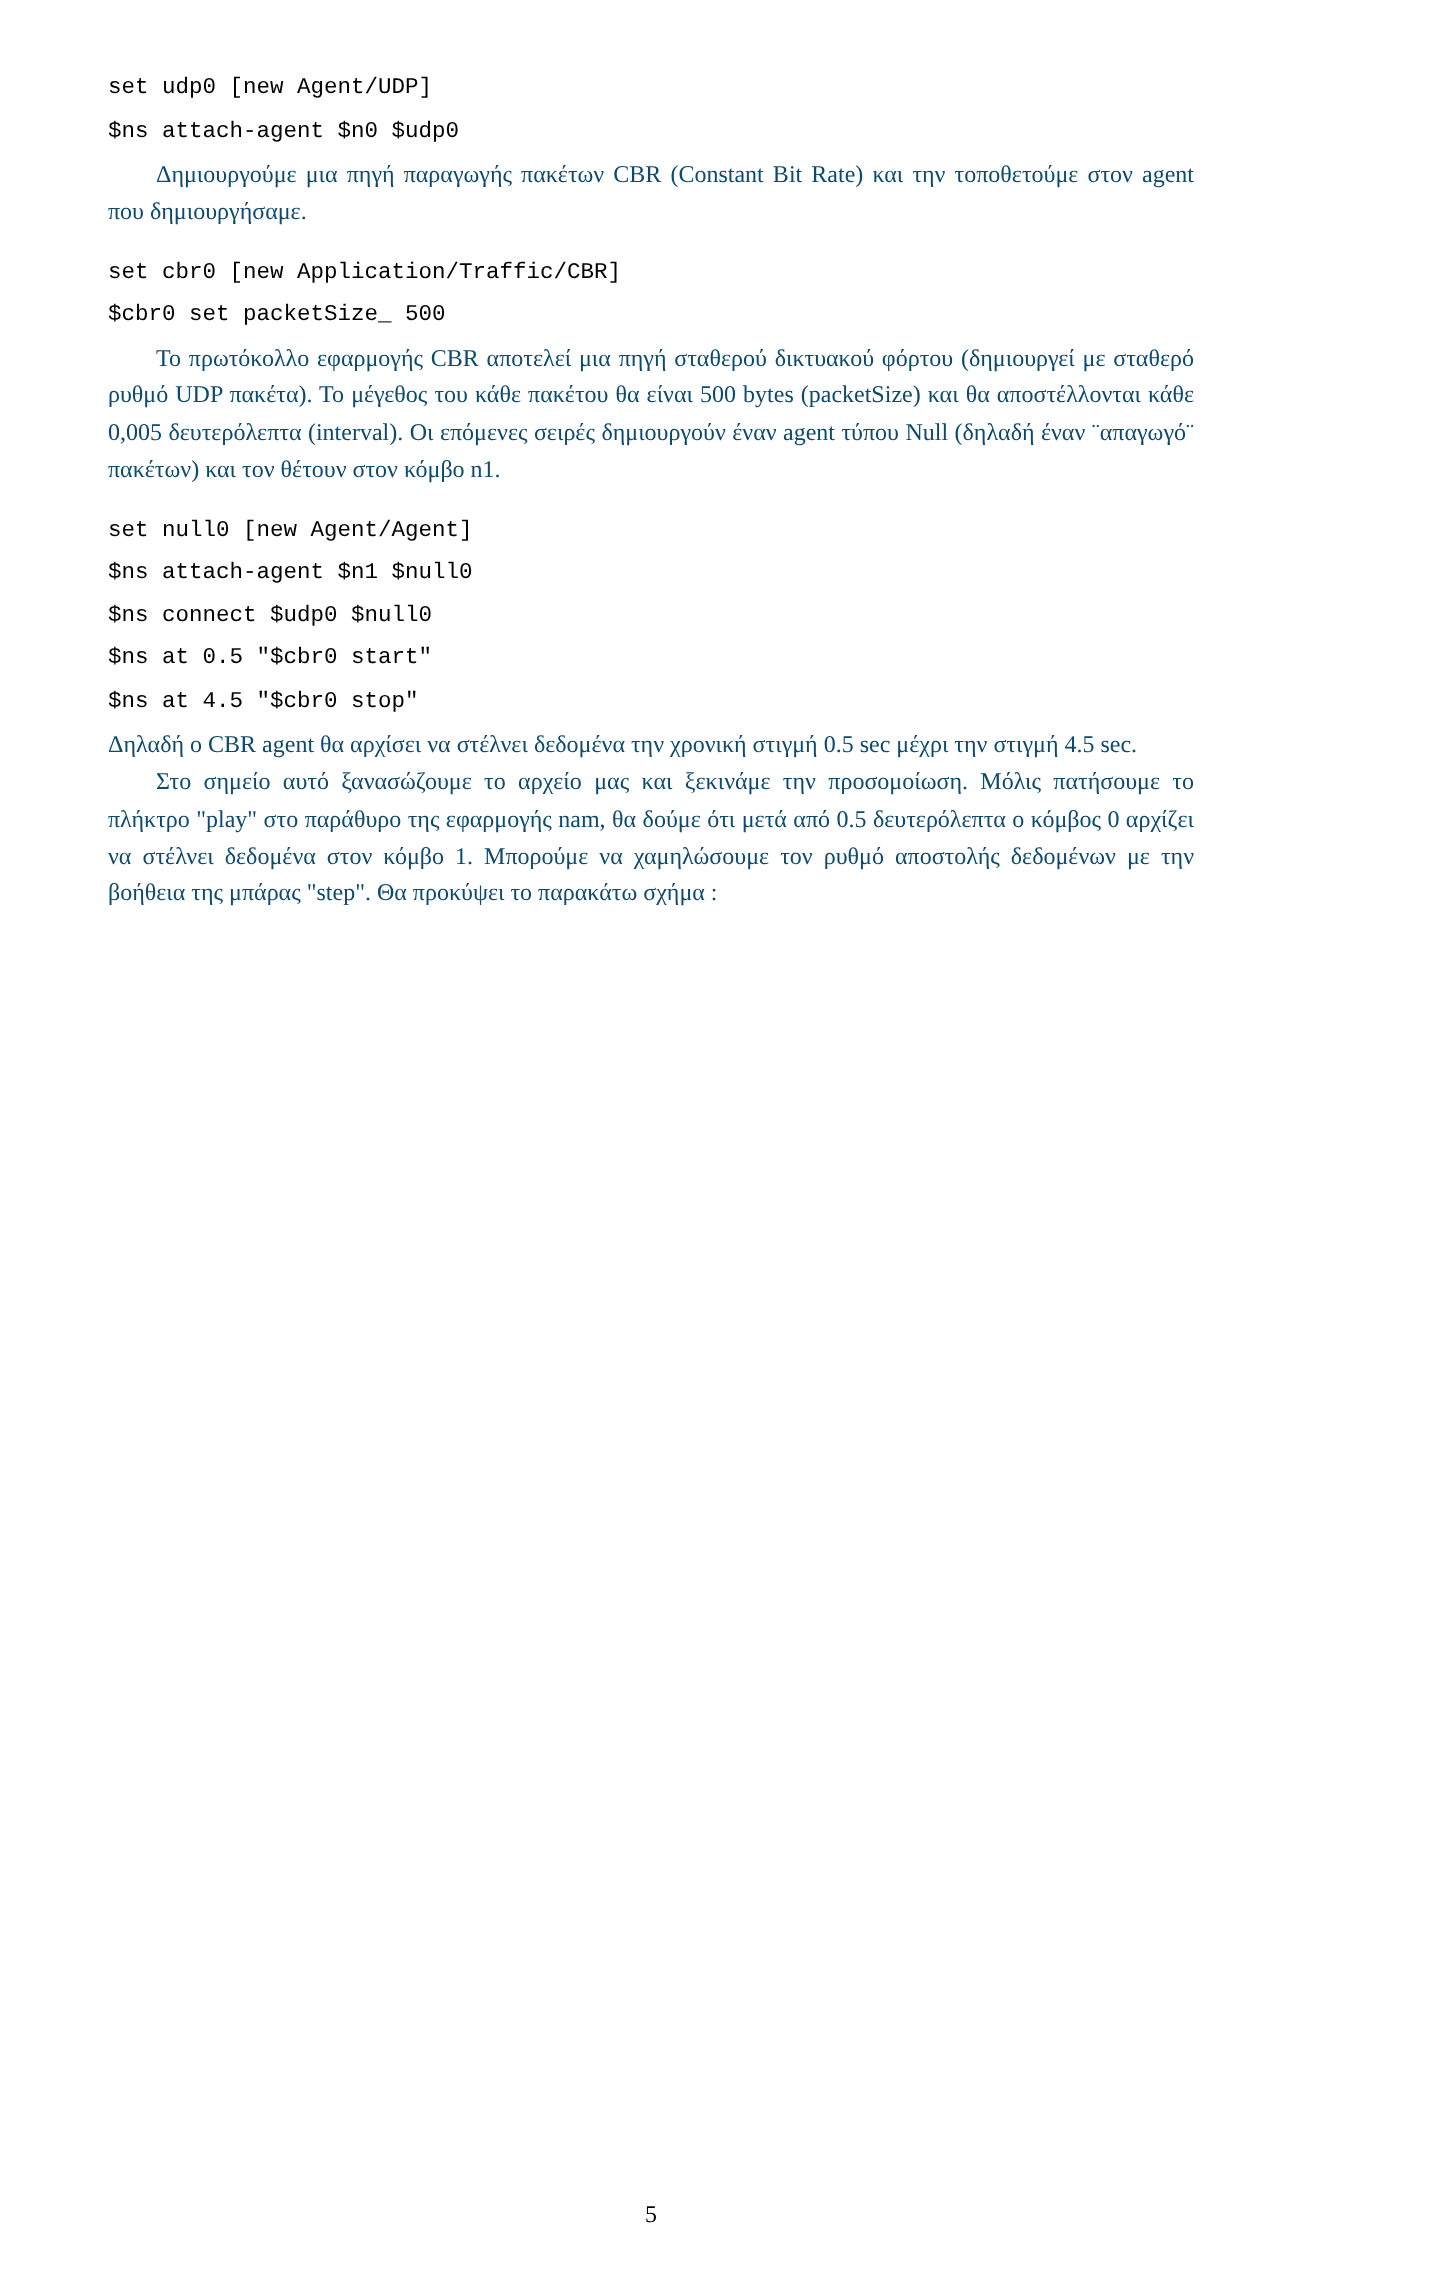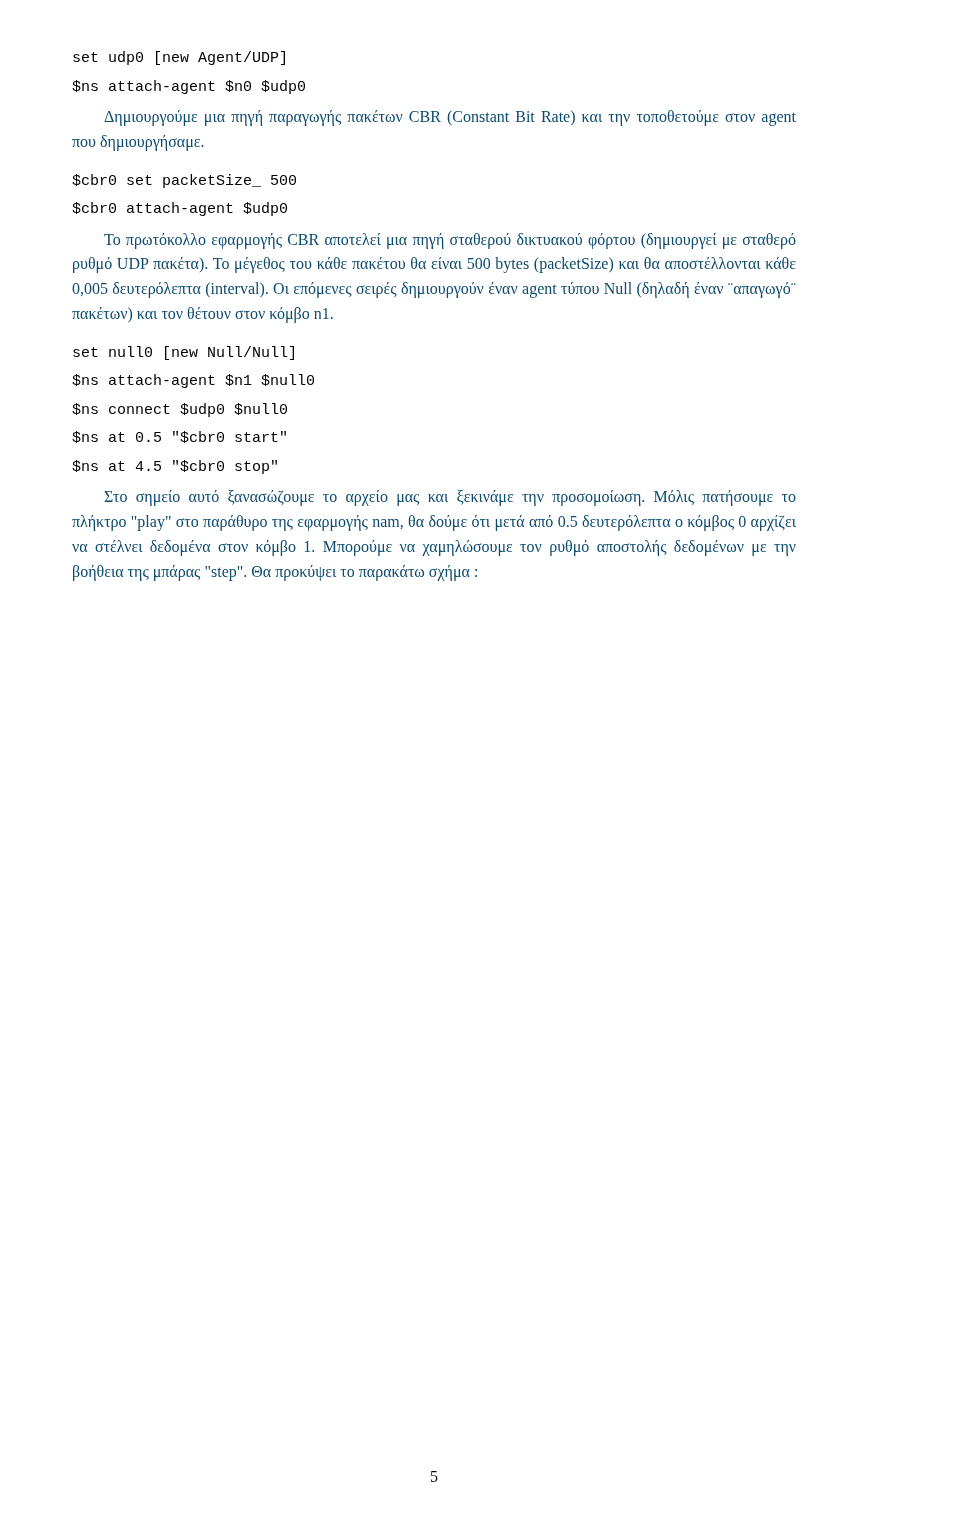--- a/index.html
+++ b/index.html
@@ -78,43 +78,44 @@
   <div class="section section-code">
     <div class="code-block">set udp0 [new Agent/UDP]</div>
     <div class="code-block">$ns attach-agent $n0 $udp0</div>
   </div>
 
   <div class="section section-text">
     <p class="text-paragraph indent-text">Δημιουργούμε μια πηγή παραγωγής πακέτων CBR (Constant Bit Rate) και την τοποθετούμε στον agent που δημιουργήσαμε.</p>
   </div>
 
   <div class="section section-code">
+    <div class="code-block">set cbr0 [new Application/Traffic/CBR]</div>
     <div class="code-block">$cbr0 set packetSize_ 500</div>
-    <div class="code-block">$cbr0 attach-agent $udp0</div>
   </div>
 
   <div class="section section-text">
     <p class="text-paragraph indent-text">Το πρωτόκολλο εφαρμογής CBR αποτελεί μια πηγή σταθερού δικτυακού φόρτου (δημιουργεί με σταθερό ρυθμό UDP πακέτα). Το μέγεθος του κάθε πακέτου θα είναι 500 bytes (packetSize) και θα αποστέλλονται κάθε 0,005 δευτερόλεπτα (interval). Οι επόμενες σειρές δημιουργούν έναν agent τύπου Null (δηλαδή έναν ¨απαγωγό¨ πακέτων) και τον θέτουν στον κόμβο n1.</p>
   </div>
 
   <div class="section section-code">
-    <div class="code-block">set null0 [new Null/Null]</div>
+    <div class="code-block">set null0 [new Agent/Agent]</div>
     <div class="code-block">$ns attach-agent $n1 $null0</div>
   </div>
 
 
   <div class="section section-code">
     <div class="code-block">$ns connect $udp0 $null0</div>
   </div>
 
 
   <div class="section section-code">
     <div class="code-block">$ns at 0.5 "$cbr0 start"</div>
     <div class="code-block">$ns at 4.5 "$cbr0 stop"</div>
   </div>
 
   <div class="section section-text">
+    <p class="text-paragraph">Δηλαδή ο CBR agent θα αρχίσει να στέλνει δεδομένα την χρονική στιγμή 0.5 sec μέχρι την στιγμή 4.5 sec.</p>
     <p class="text-paragraph indent-text">Στο σημείο αυτό ξανασώζουμε το αρχείο μας και ξεκινάμε την προσομοίωση. Μόλις πατήσουμε το πλήκτρο "play" στο παράθυρο της εφαρμογής nam, θα δούμε ότι μετά από 0.5 δευτερόλεπτα ο κόμβος 0 αρχίζει να στέλνει δεδομένα στον κόμβο 1. Μπορούμε να χαμηλώσουμε τον ρυθμό αποστολής δεδομένων με την βοήθεια της μπάρας "step". Θα προκύψει το παρακάτω σχήμα :</p>
   </div>
 
   <div class="page-number">5</div>
 
 </div>
 
 </body></html>

